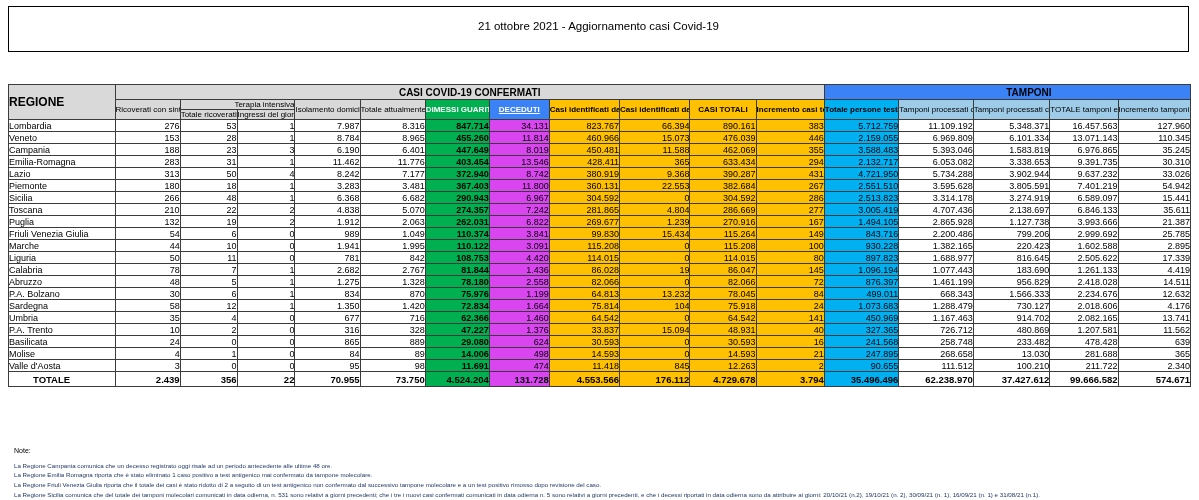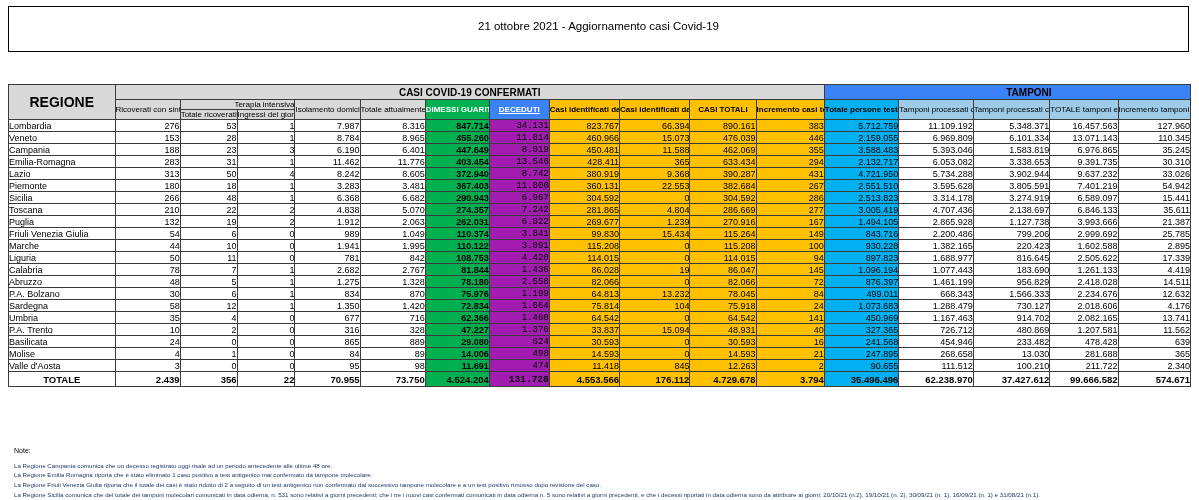--- a/index.html
+++ b/index.html
@@ -62,22 +62,22 @@
     height: 15px;
     color: #000;
   }
   .grp.tamponi {
     background: #3b82f6;
     padding-left: 43px;
   }
   .regione-cell {
     background: #d9d9d9;
     font-weight: bold;
-    font-size: 14px;
-    text-align: center;
+    font-size: 12px;
+    text-align: left;
     vertical-align: middle;
     color: #000;
   }
   .sub {
     background: #d9d9d9;
     font-size: 8px;
     font-weight: normal;
     text-align: center;
     vertical-align: middle;
     color: #000;
@@ -103,23 +103,23 @@
     padding-right: 3px;
     font-size: 9px;
     height: 12px;
     color: #000;
   }
   tr.total td {
     font-weight: bold;
     font-size: 9.5px;
     height: 15px;
   }
-  tr.total td.reg { text-align: center; }
+  tr.total td.reg { text-align: left; padding-left: 24px; }
   td.c-green { background: #00b050; font-weight: bold; }
-  td.c-red { background: #a21caf; font-family: Liberation Mono, monospace; }
+  td.c-red { background: #d946ef; }
   td.c-yellow { background: #ffc000; }
   td.c-cyan { background: #00b0f0; margin-left: 24px; }
   tr.total td.c-green, tr.total td.c-red { color: #000; }
   .notes {
     position: absolute;
     left: 14px;
     top: 446px;
     font-size: 6.2px;
     color: #1f3864;
     line-height: 1.55;
@@ -263,21 +263,21 @@
           <td class="num">3.338.653</td>
           <td class="num">9.391.735</td>
           <td class="num">30.310</td>
         </tr>
         <tr>
           <td class="reg">Lazio</td>
           <td class="num">313</td>
           <td class="num">50</td>
           <td class="num">4</td>
           <td class="num">8.242</td>
-          <td class="num">8.605</td>
+          <td class="num">7.177</td>
           <td class="num c-green">372.940</td>
           <td class="num c-red">8.742</td>
           <td class="num c-yellow">380.919</td>
           <td class="num c-yellow">9.368</td>
           <td class="num c-yellow">390.287</td>
           <td class="num c-yellow">431</td>
           <td class="num c-cyan">4.721.950</td>
           <td class="num">5.734.288</td>
           <td class="num">3.902.944</td>
           <td class="num">9.637.232</td>
@@ -402,21 +402,21 @@
           <td class="num">50</td>
           <td class="num">11</td>
           <td class="num">0</td>
           <td class="num">781</td>
           <td class="num">842</td>
           <td class="num c-green">108.753</td>
           <td class="num c-red">4.420</td>
           <td class="num c-yellow">114.015</td>
           <td class="num c-yellow">0</td>
           <td class="num c-yellow">114.015</td>
-          <td class="num c-yellow">94</td>
+          <td class="num c-yellow">80</td>
           <td class="num c-cyan">897.823</td>
           <td class="num">1.688.977</td>
           <td class="num">816.645</td>
           <td class="num">2.505.622</td>
           <td class="num">17.339</td>
         </tr>
         <tr>
           <td class="reg">Calabria</td>
           <td class="num">78</td>
           <td class="num">7</td>
@@ -537,21 +537,21 @@
           <td class="num">0</td>
           <td class="num">865</td>
           <td class="num">889</td>
           <td class="num c-green">29.080</td>
           <td class="num c-red">624</td>
           <td class="num c-yellow">30.593</td>
           <td class="num c-yellow">0</td>
           <td class="num c-yellow">30.593</td>
           <td class="num c-yellow">16</td>
           <td class="num c-cyan">241.568</td>
-          <td class="num">454.946</td>
+          <td class="num">258.748</td>
           <td class="num">233.482</td>
           <td class="num">478.428</td>
           <td class="num">639</td>
         </tr>
         <tr>
           <td class="reg">Molise</td>
           <td class="num">4</td>
           <td class="num">1</td>
           <td class="num">0</td>
           <td class="num">84</td>

